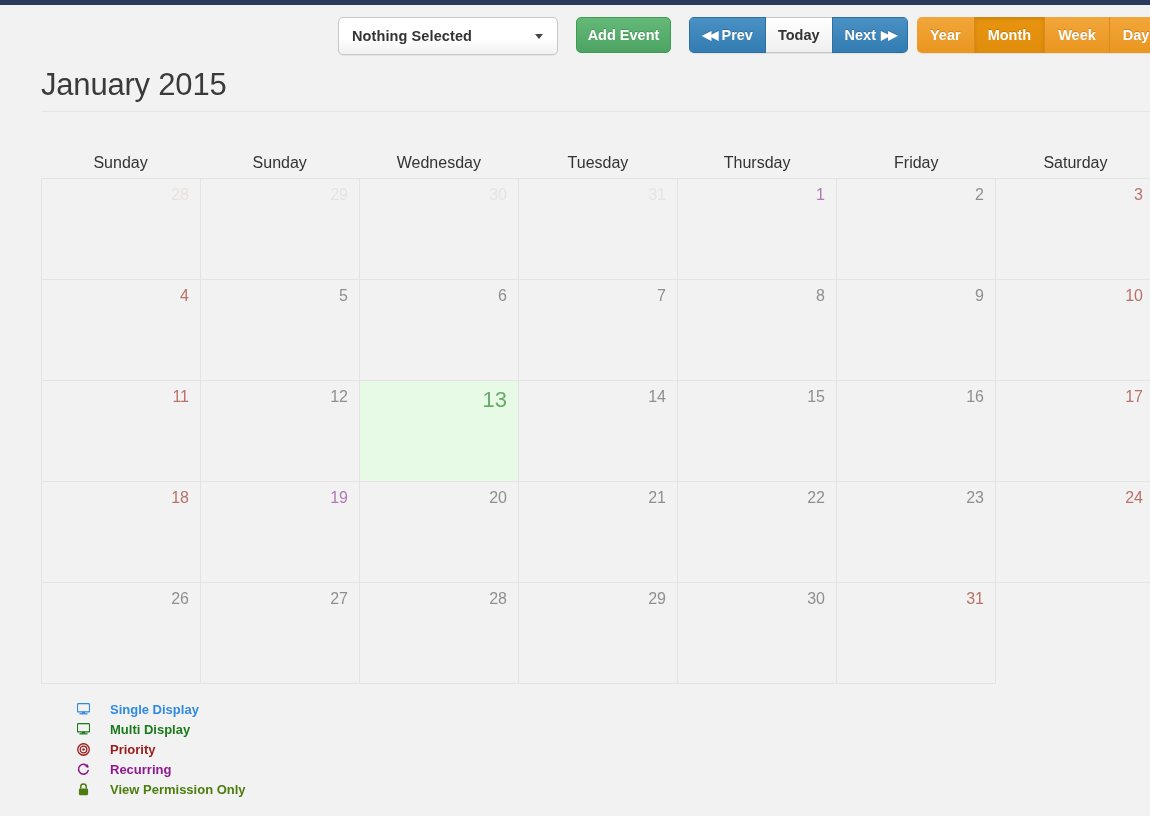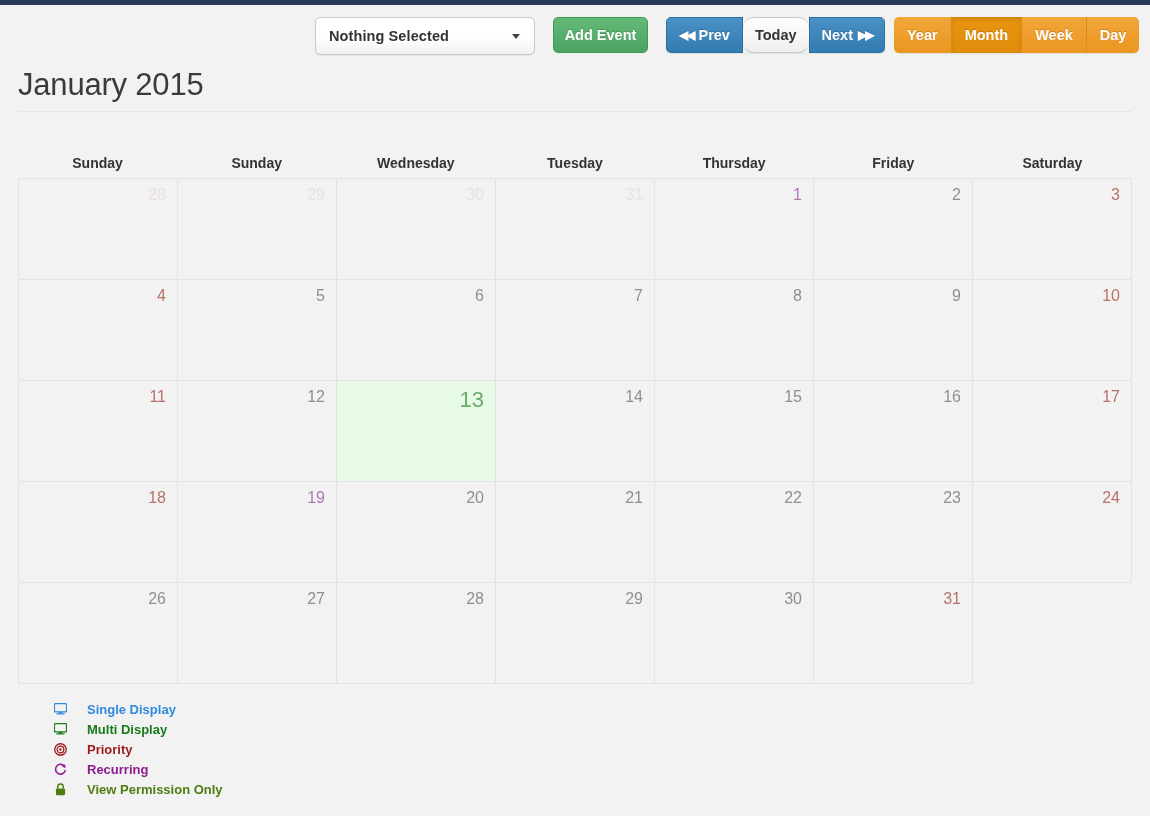--- a/index.html
+++ b/index.html
@@ -15,20 +15,21 @@
   #topbar {
     height: 5px;
     background: #2b3a5c;
     width: 100%;
   }
   #page {
     position: relative;
     width: 1122px;
     height: 811px;
     padding: 8px;
+    margin-left: 23px;
   }
 
   
   #toolbar {
     position: absolute;
     top: 12px;
     left: 0;
     width: 1150px;
     height: 46px;
   }
@@ -105,21 +106,20 @@
     background: linear-gradient(to bottom, #4a91c4 0%, #327cb3 100%);
     color: #fff;
     border: 1px solid #2d6f9e;
     text-shadow: 0 -1px 0 rgba(0,0,0,.2);
   }
   .nav-white {
     background: linear-gradient(to bottom, #ffffff 0%, #efefef 100%);
     color: #333;
     border-top: 1px solid #c6c6c6;
     border-bottom: 1px solid #c6c6c6;
-    border-radius: 11px;
   }
   .nav-arrows { font-size: 12px; line-height: 1; letter-spacing: -2px; }
 
   
   #view-group {
     left: 894px;
     height: 36px;
     display: flex;
     border-radius: 5px;
     overflow: hidden;
@@ -173,22 +173,22 @@
   }
   #weekday-header {
     display: grid;
     grid-template-columns: repeat(7, 1fr);
     height: 31px;
   }
   #weekday-header .wd {
     display: flex;
     align-items: center;
     justify-content: center;
-    font-size: 14px;
-    font-weight: bold;
+    font-size: 16px;
+    font-weight: normal;
     color: #333;
   }
   #weeks {
     border-top: 1px solid #e3e3e3;
     border-left: 1px solid #e3e3e3;
   }
   .week-row {
     display: grid;
     grid-template-columns: repeat(7, 1fr);
   }

